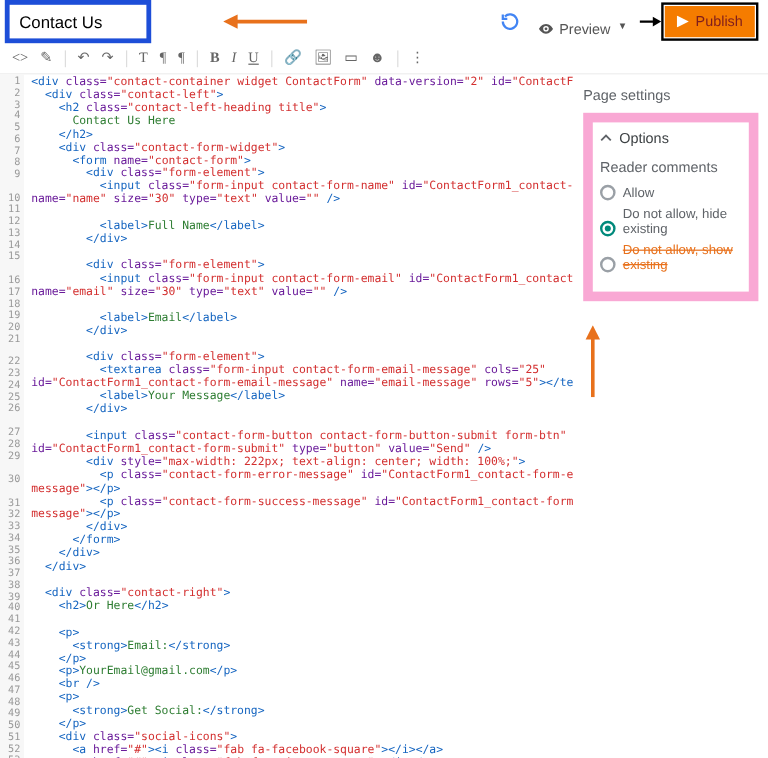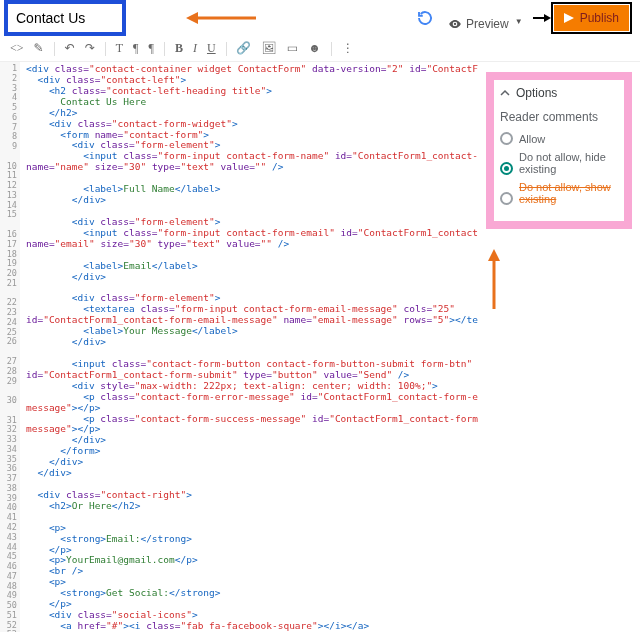--- a/index.html
+++ b/index.html
@@ -162,20 +162,21 @@
 <span class="c-tag">    &lt;div </span><span class="c-attr">class=</span><span class="c-str">"social-icons"</span><span class="c-tag">&gt;</span>
 <span class="c-tag">      &lt;a </span><span class="c-attr">href=</span><span class="c-str">"#"</span><span class="c-tag">&gt;&lt;i </span><span class="c-attr">class=</span><span class="c-str">"fab fa-facebook-square"</span><span class="c-tag">&gt;&lt;/i&gt;&lt;/a&gt;</span>
 <span class="c-tag">      &lt;a </span><span class="c-attr">href=</span><span class="c-str">"#"</span><span class="c-tag">&gt;&lt;i </span><span class="c-attr">class=</span><span class="c-str">"fab fa-twitter-square"</span><span class="c-tag">&gt;&lt;/i&gt;&lt;/a&gt;</span>
 
 
 
 </div>
   </div>
 
   <div class="sidebar">
+    <h3>Page settings</h3>
     <div class="options-box">
       <div class="opt-header">
         <svg class="chev-up" viewBox="0 0 10 10">
             <polyline points="1,7 5,3 9,7" fill="none" stroke="#5f6368" stroke-width="1.5"></polyline>
           </svg>
         <span>Options</span>
       </div>
       <div class="reader-h">Reader comments</div>
       <div class="radio-row">
         <span class="radio"></span>

